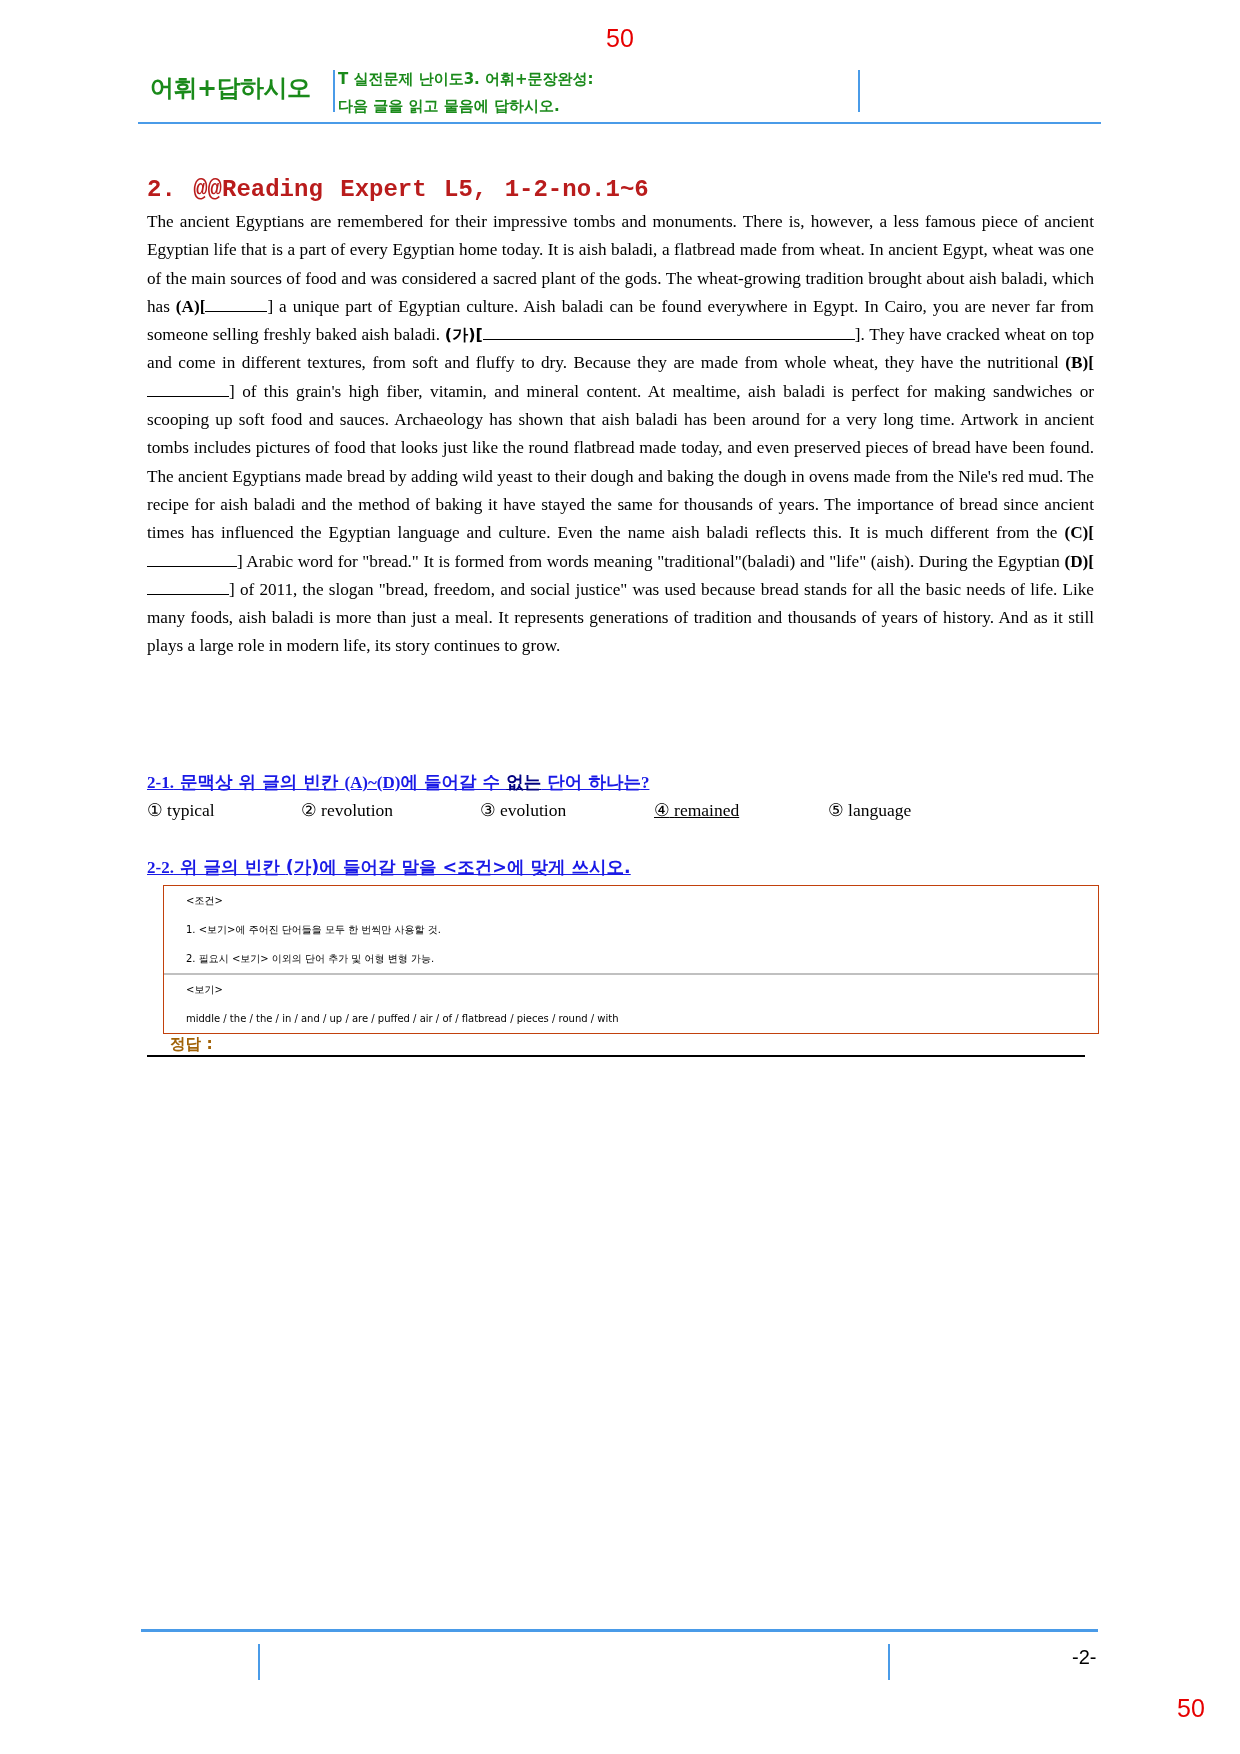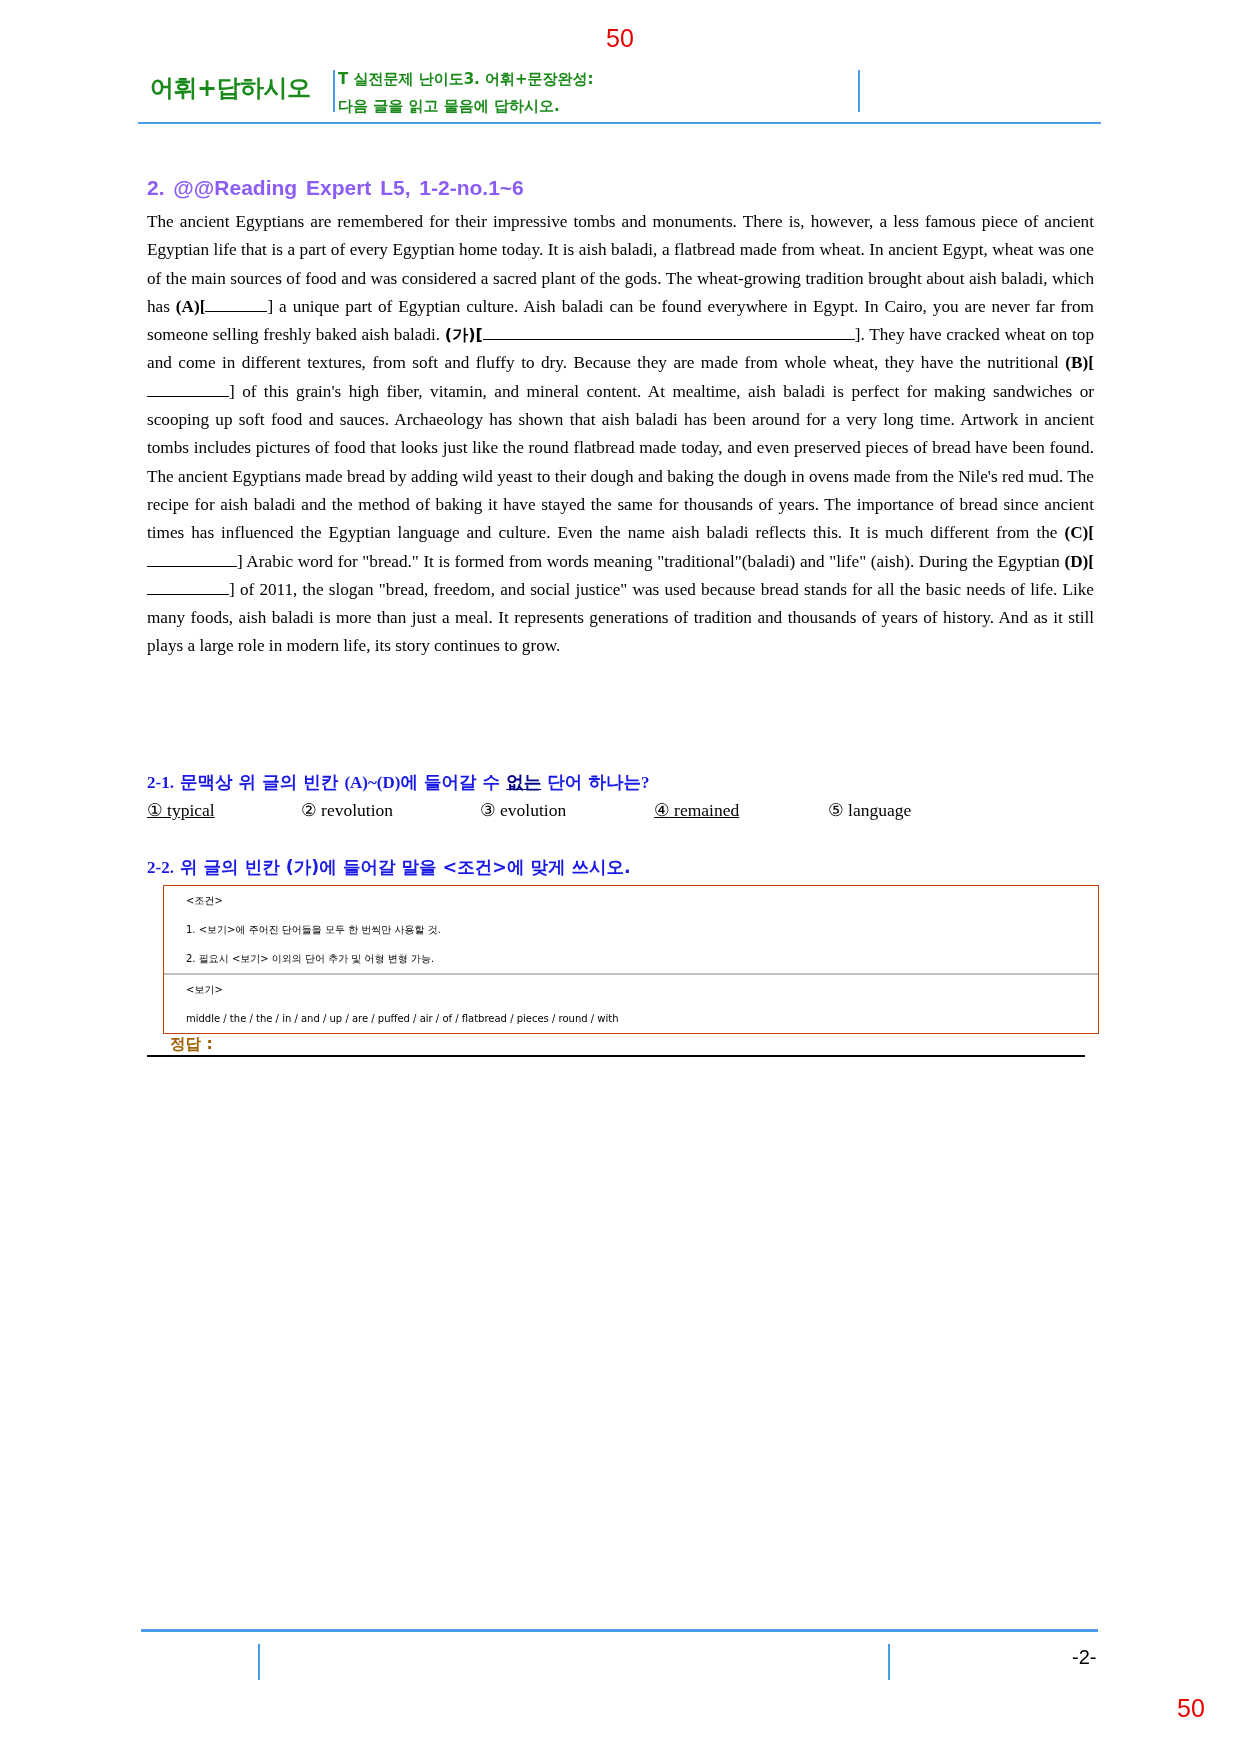--- a/index.html
+++ b/index.html
@@ -3,26 +3,26 @@
 <meta charset="utf-8">
 <style>
   html, body { margin: 0; padding: 0; background: #ffffff; }
   body { width: 1240px; height: 1754px; position: relative; overflow: hidden; font-family: "Liberation Serif", serif; color: #000; }
   .abs { position: absolute; }
   .top-page-num { left: 0; width: 1240px; top: 24px; text-align: center; color: #e60000; font-family: "Liberation Sans", sans-serif; font-size: 25px; }
   .hdr-title { left: 150px; top: 72px; color: #1a8a1a; font-family: "DejaVu Sans", sans-serif; font-weight: bold; font-size: 24px; letter-spacing: -0.5px; }
   .vbar { width: 2px; background: #4a9be8; }
   .hdr-sub { left: 338px; width: 526px; top: 66px; color: #1a8a1a; font-family: "DejaVu Sans", sans-serif; font-weight: bold; font-size: 15px; line-height: 27px; }
   .hline { height: 2px; background: #4a9be8; }
-  .q-title { left: 147px; top: 176px; color: #8b5cf6; font-weight: bold; font-size: 21px; font-family: Liberation Sans, sans-serif; word-spacing: 3px; }
+  .q-title { left: 147px; top: 176px; color: #b91c1c; font-weight: bold; font-size: 24px; font-family: Liberation Mono, monospace; word-spacing: 3px; }
   .passage { left: 147px; top: 208px; width: 947px; font-size: 17.2px; line-height: 28.3px; text-align: justify; }
   .passage p { margin: 0; }
   .passage b { font-weight: bold; }
   .blank { display: inline-block; border-bottom: 1.5px solid #000; height: 16px; vertical-align: baseline; }
-  .sub-q { color: #1a1ae6; font-weight: bold; font-family: "DejaVu Sans", sans-serif; font-size: 17.5px; }
+  .sub-q { color: #1a1ae6; font-weight: bold; font-family: "DejaVu Sans", sans-serif; font-size: 17.5px; text-decoration: underline; }
   .sub-q .num { font-family: "Liberation Serif", serif; font-size: 17px; }
   .choices { left: 147px; top: 800px; width: 900px; font-size: 17.5px; }
   .choice { position: absolute; white-space: nowrap; }
   .box { left: 147px; top: 885px; width: 934px; border: 1px solid #c2410c; font-family: "DejaVu Sans", sans-serif; font-size: 10px; margin-left: 16px; }
   .box-row { padding-left: 22px; line-height: 29px; }
   .box-sep { height: 2px; background: #c0c0c0; }
   .answer { left: 170px; top: 1034px; color: #a16207; font-family: "DejaVu Sans", sans-serif; font-size: 15.5px; font-weight: bold; }
   .answer-line { left: 147px; top: 1055px; width: 938px; height: 2px; background: #000; }
   .foot-num { left: 1072px; top: 1646px; font-family: "Liberation Sans", sans-serif; font-size: 20px; }
   .bottom-page-num { left: 1177px; top: 1694px; color: #e60000; font-family: "Liberation Sans", sans-serif; font-size: 25px; }
@@ -45,21 +45,21 @@
 
 <div class="abs passage">
   <p><span>The ancient Egyptians are remembered for their impressive tombs and monuments. There is, however, a less famous piece of ancient Egyptian life that is a part of every Egyptian home today. It is aish baladi, a flatbread made from wheat. In ancient Egypt, wheat was one of the main sources of food and was considered a sacred plant of the gods. The wheat-growing tradition brought about aish baladi, which has </span><b>(A)[</b><span class="blank" style="width:62px;"></span><span>] a unique part of Egyptian culture. Aish baladi can be found everywhere in Egypt. In Cairo, you are never far from someone selling freshly baked aish baladi. </span><b style="font-family:'DejaVu Sans',sans-serif; font-size:16px;">(가)[</b><span class="blank" style="width:372px;"></span><span>]. They have cracked wheat on top and come in different textures, from soft and fluffy to dry. Because they are made from whole wheat, they have the nutritional </span><b>(B)[</b><span class="blank" style="width:82px;"></span><span>] of this grain's high fiber, vitamin, and mineral content. At mealtime, aish baladi is perfect for making sandwiches or scooping up soft food and sauces. Archaeology has shown that aish baladi has been around for a very long time. Artwork in ancient tombs includes pictures of food that looks just like the round flatbread made today, and even preserved pieces of bread have been found. The ancient Egyptians made bread by adding wild yeast to their dough and baking the dough in ovens made from the Nile's red mud. The recipe for aish baladi and the method of baking it have stayed the same for thousands of years. The importance of bread since ancient times has influenced the Egyptian language and culture. Even the name aish baladi reflects this. It is much different from the </span><b>(C)[</b><span class="blank" style="width:90px;"></span><span>] Arabic word for "bread." It is formed from words meaning "traditional"(baladi) and "life" (aish). During the Egyptian </span><b>(D)[</b><span class="blank" style="width:82px;"></span><span>] of 2011, the slogan "bread, freedom, and social justice" was used because bread stands for all the basic needs of life. Like many foods, aish baladi is more than just a meal. It represents generations of tradition and thousands of years of history. And as it still plays a large role in modern life, its story continues to grow.</span></p>
 </div>
 
 <div class="abs sub-q" style="left:147px; top:770px;">
   <span class="num">2-1.</span><span> 문맥상 위 글의 빈칸 </span><span class="num">(A)~(D)</span><span>에 들어갈 수 </span><span style="text-decoration:underline; color:#000080;">없는</span><span> 단어 하나는</span><span class="num">?</span>
 </div>
 
 <div class="abs choices">
-  <div class="choice" style="left:0px;text-decoration:underline;"><span>①</span> <span>typical</span></div>
+  <div class="choice" style="left:0px;"><span>①</span> <span>typical</span></div>
   <div class="choice" style="left:154px;"><span>②</span> <span>revolution</span></div>
   <div class="choice" style="left:333px;"><span>③</span> <span>evolution</span></div>
   <div class="choice" style="left:507px;text-decoration:underline;"><span>④</span> <span>remained</span></div>
   <div class="choice" style="left:681px;"><span>⑤</span> <span>language</span></div>
 </div>
 
 <div class="abs sub-q" style="left:147px; top:855px;">
   <span class="num">2-2.</span><span> 위 글의 빈칸 </span><span>(가)</span><span>에 들어갈 말을 &lt;조건&gt;에 맞게 쓰시오.</span>
 </div>
 

